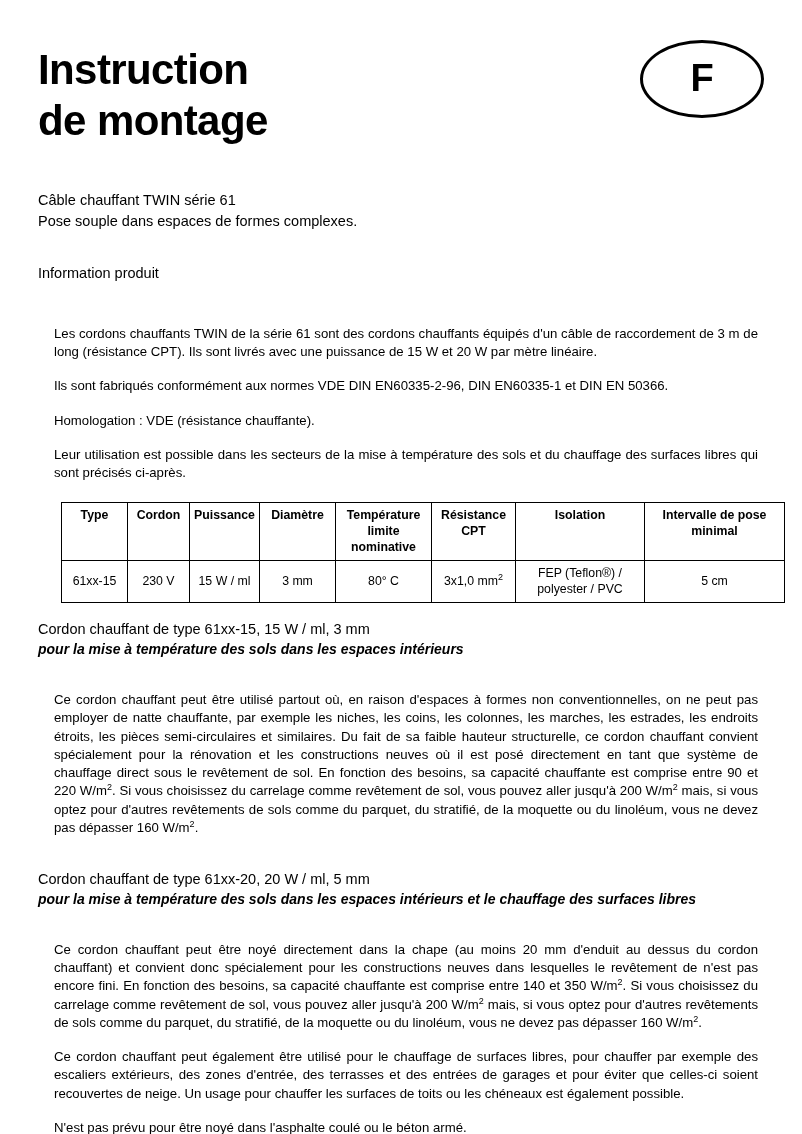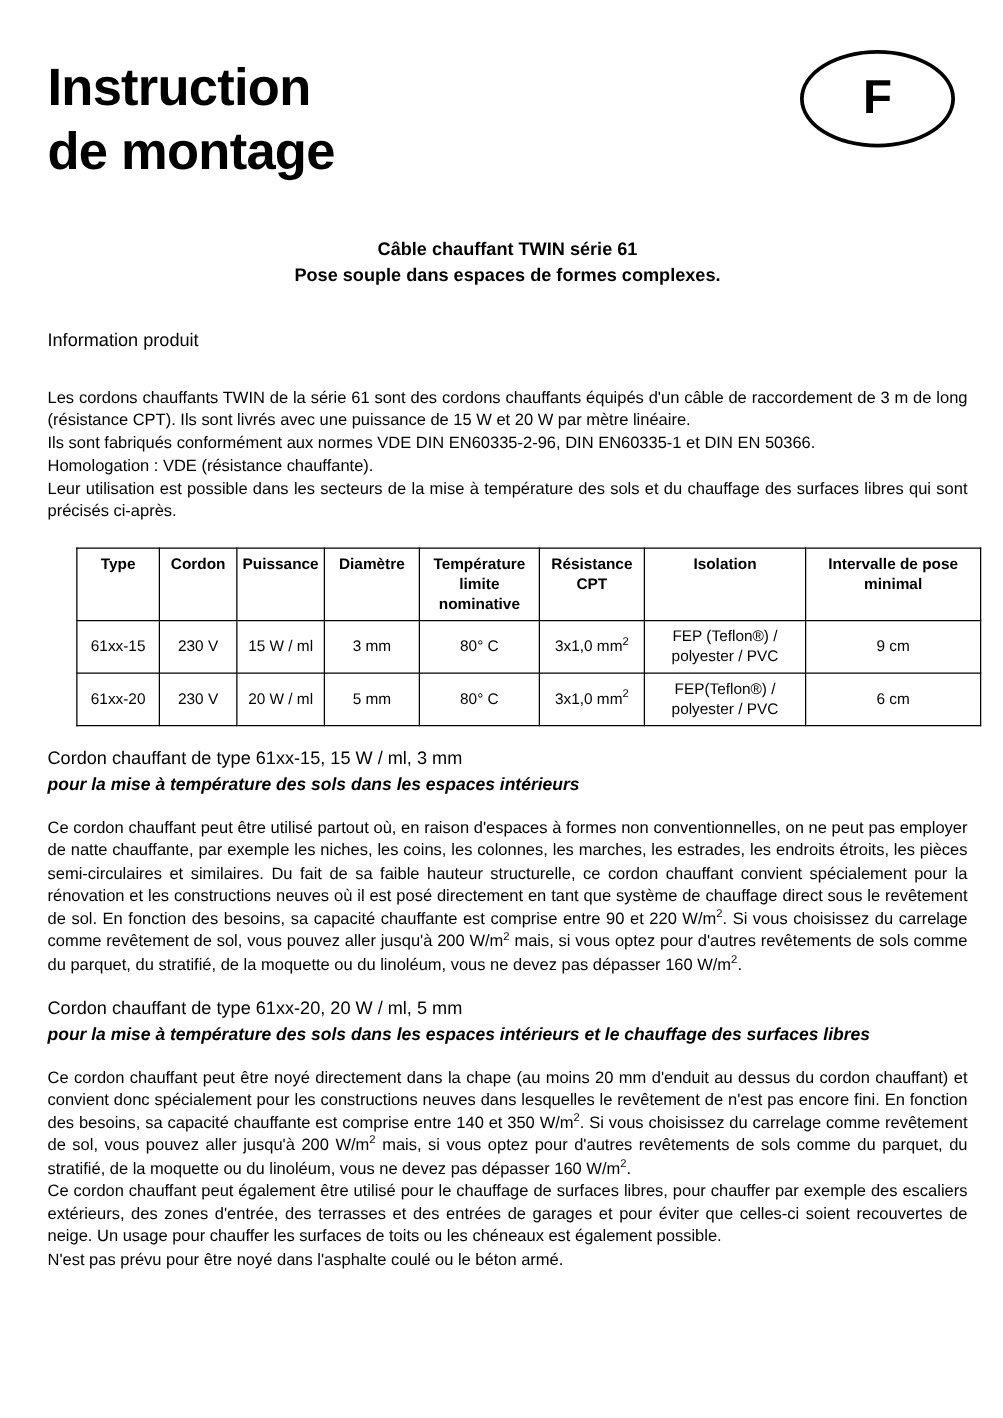--- a/index.html
+++ b/index.html
@@ -55,23 +55,23 @@
     line-height: 1;
     padding-bottom: 2px;
   }
 
   
   .subtitle {
     position: absolute;
     left: 38px;
     top: 190px;
     width: 736px;
-    text-align: center;
+    text-align: left;
     font-size: 14.5px;
-    font-weight: bold;
+    font-weight: normal;
     line-height: 1.42;
     white-space: pre-line;
   }
 
   
   .content {
     position: absolute;
     left: 38px;
     top: 264px;
     width: 736px;
@@ -88,21 +88,21 @@
     font-weight: bold;
     font-style: italic;
     line-height: 1.3;
     margin: 1px 0 0 0;
   }
 
   p.body {
     font-size: 13.2px;
     line-height: 1.38;
     text-align: justify;
-    margin: 0;
+    margin: 16px;
   }
   .spacer-lg { height: 26px; }
   .spacer-md { height: 17px; }
 
   sup {
     font-size: 9px;
     vertical-align: super;
     line-height: 0;
   }
 
@@ -200,31 +200,21 @@
         </thead>
         <tbody>
           <tr>
             <td>61xx-15</td>
             <td>230 V</td>
             <td>15 W / ml</td>
             <td>3 mm</td>
             <td>80° C</td>
             <td><span>3x1,0 mm</span><sup>2</sup></td>
             <td>FEP (Teflon®) / polyester / PVC</td>
-            <td>9 cm</td>
-          </tr>
-          <tr>
-            <td>61xx-20</td>
-            <td>230 V</td>
-            <td>20 W / ml</td>
-            <td>5 mm</td>
-            <td>80° C</td>
-            <td><span>3x1,0 mm</span><sup>2</sup></td>
-            <td>FEP(Teflon®) / polyester / PVC</td>
-            <td>6 cm</td>
+            <td>5 cm</td>
           </tr>
         </tbody>
       </table>
     </div>
 
     <div class="spacer-md"></div>
     <h2 class="section-heading">Cordon chauffant de type 61xx-15, 15 W / ml, 3 mm</h2>
     <div class="section-sub">pour la mise à température des sols dans les espaces intérieurs</div>
 
     <div class="spacer-md"></div>

